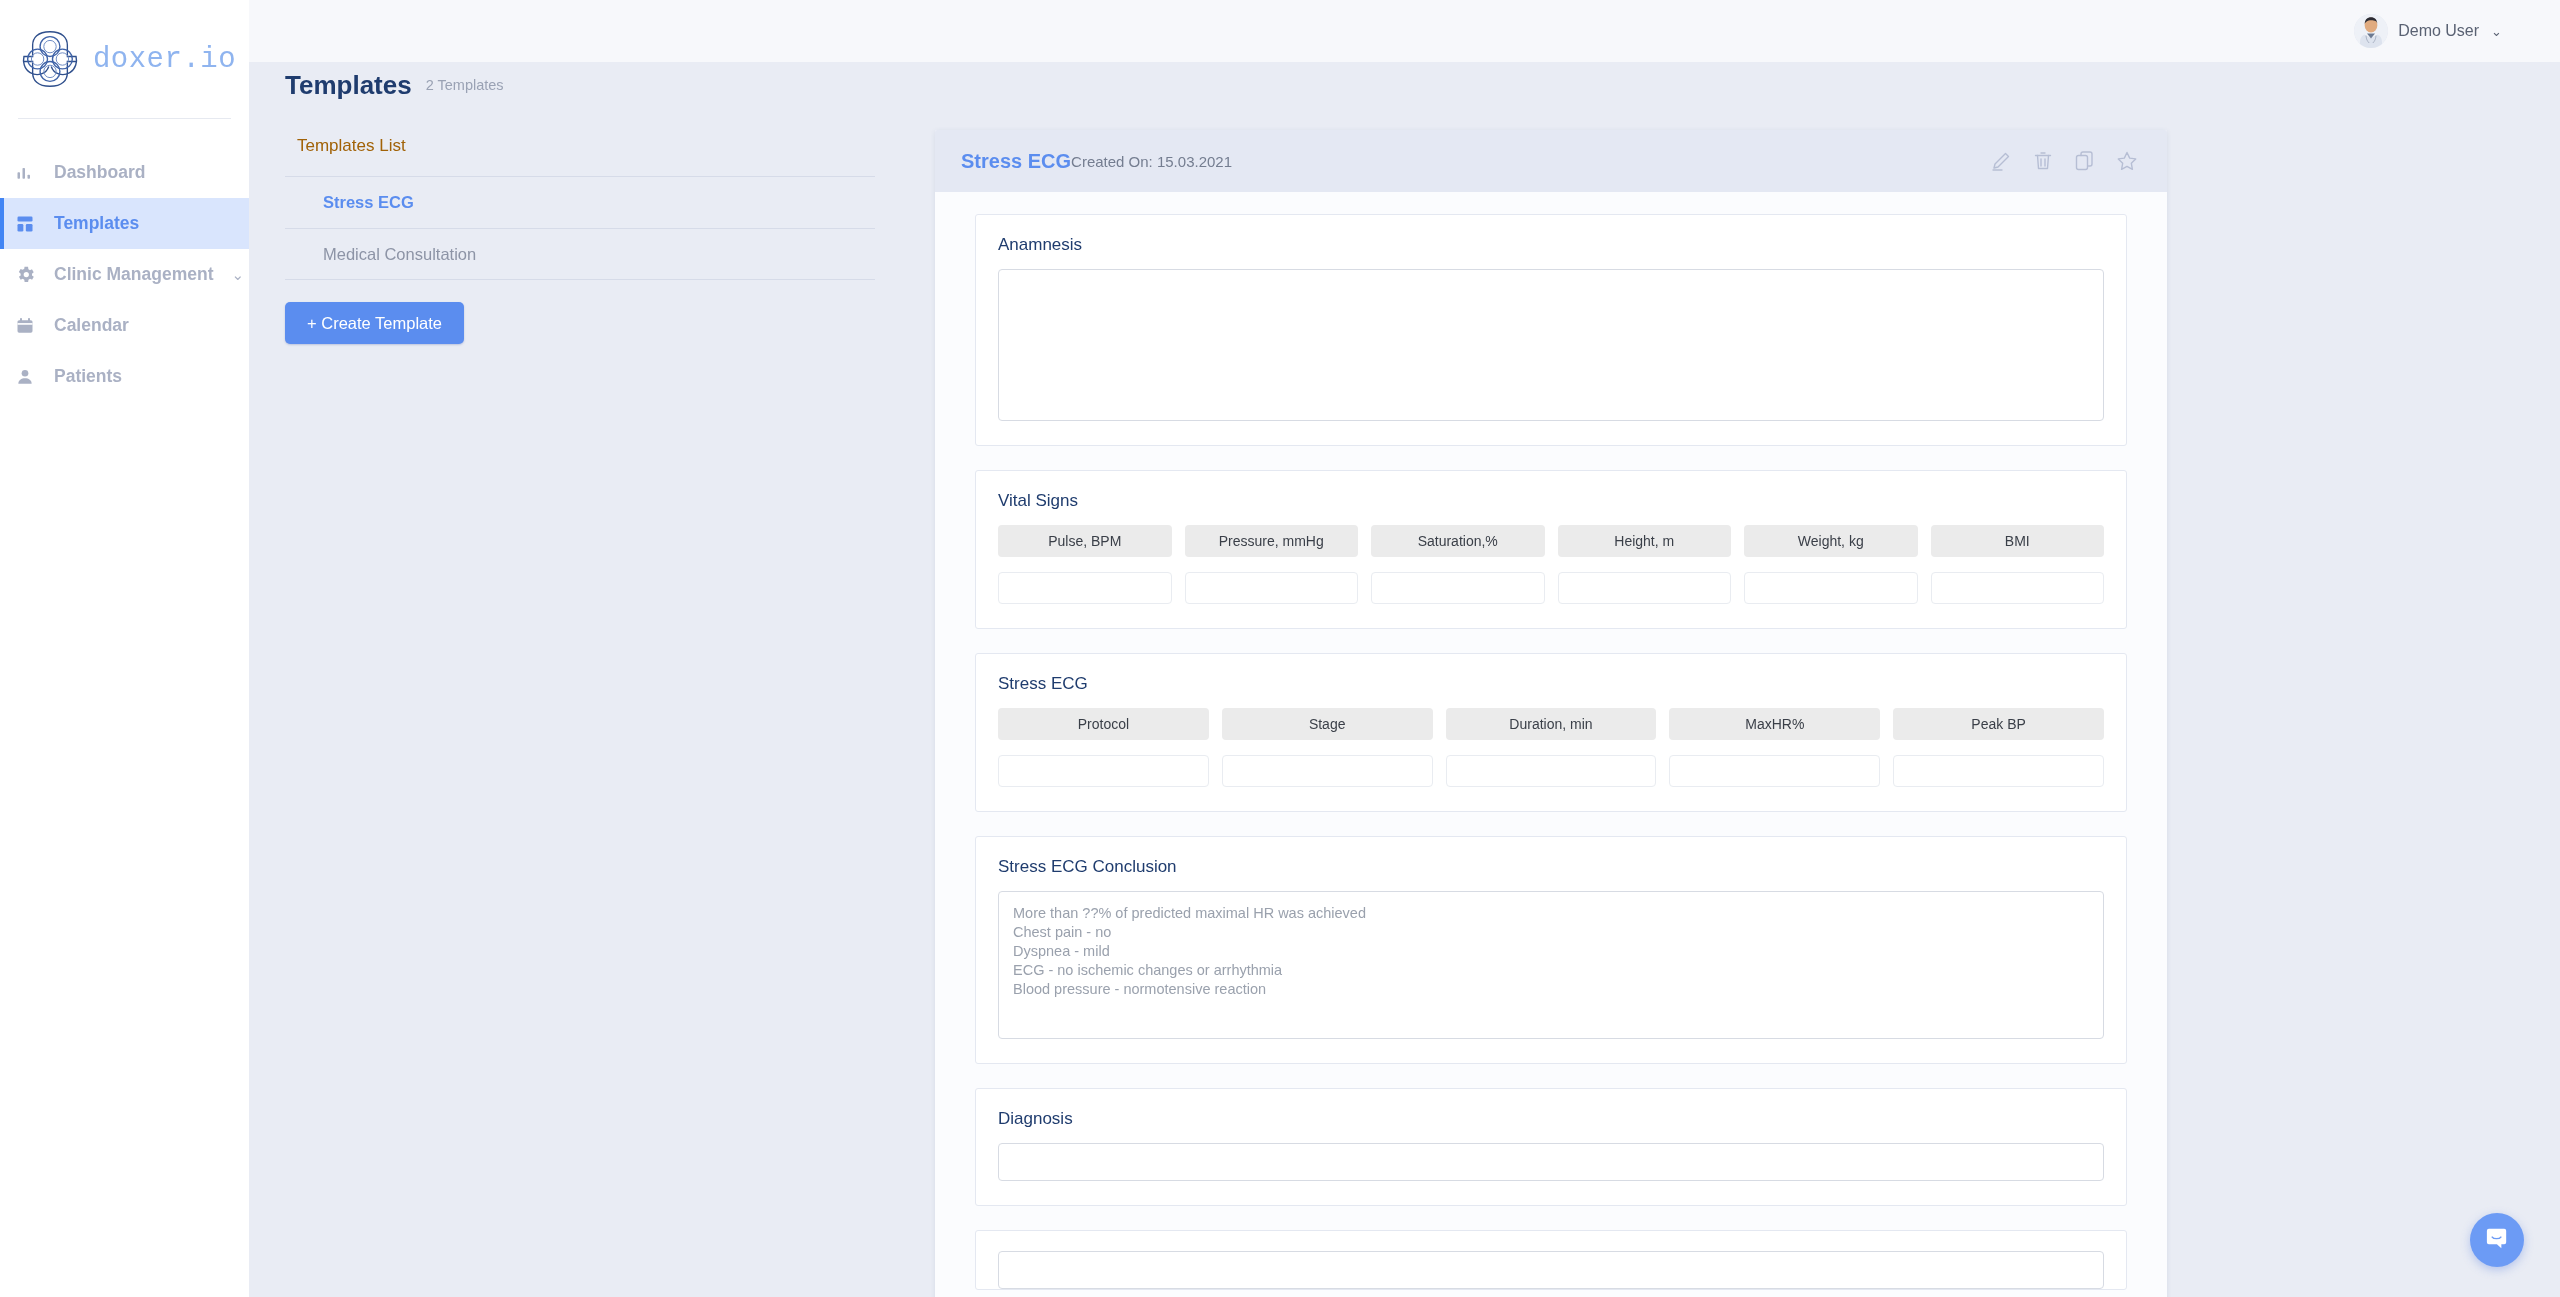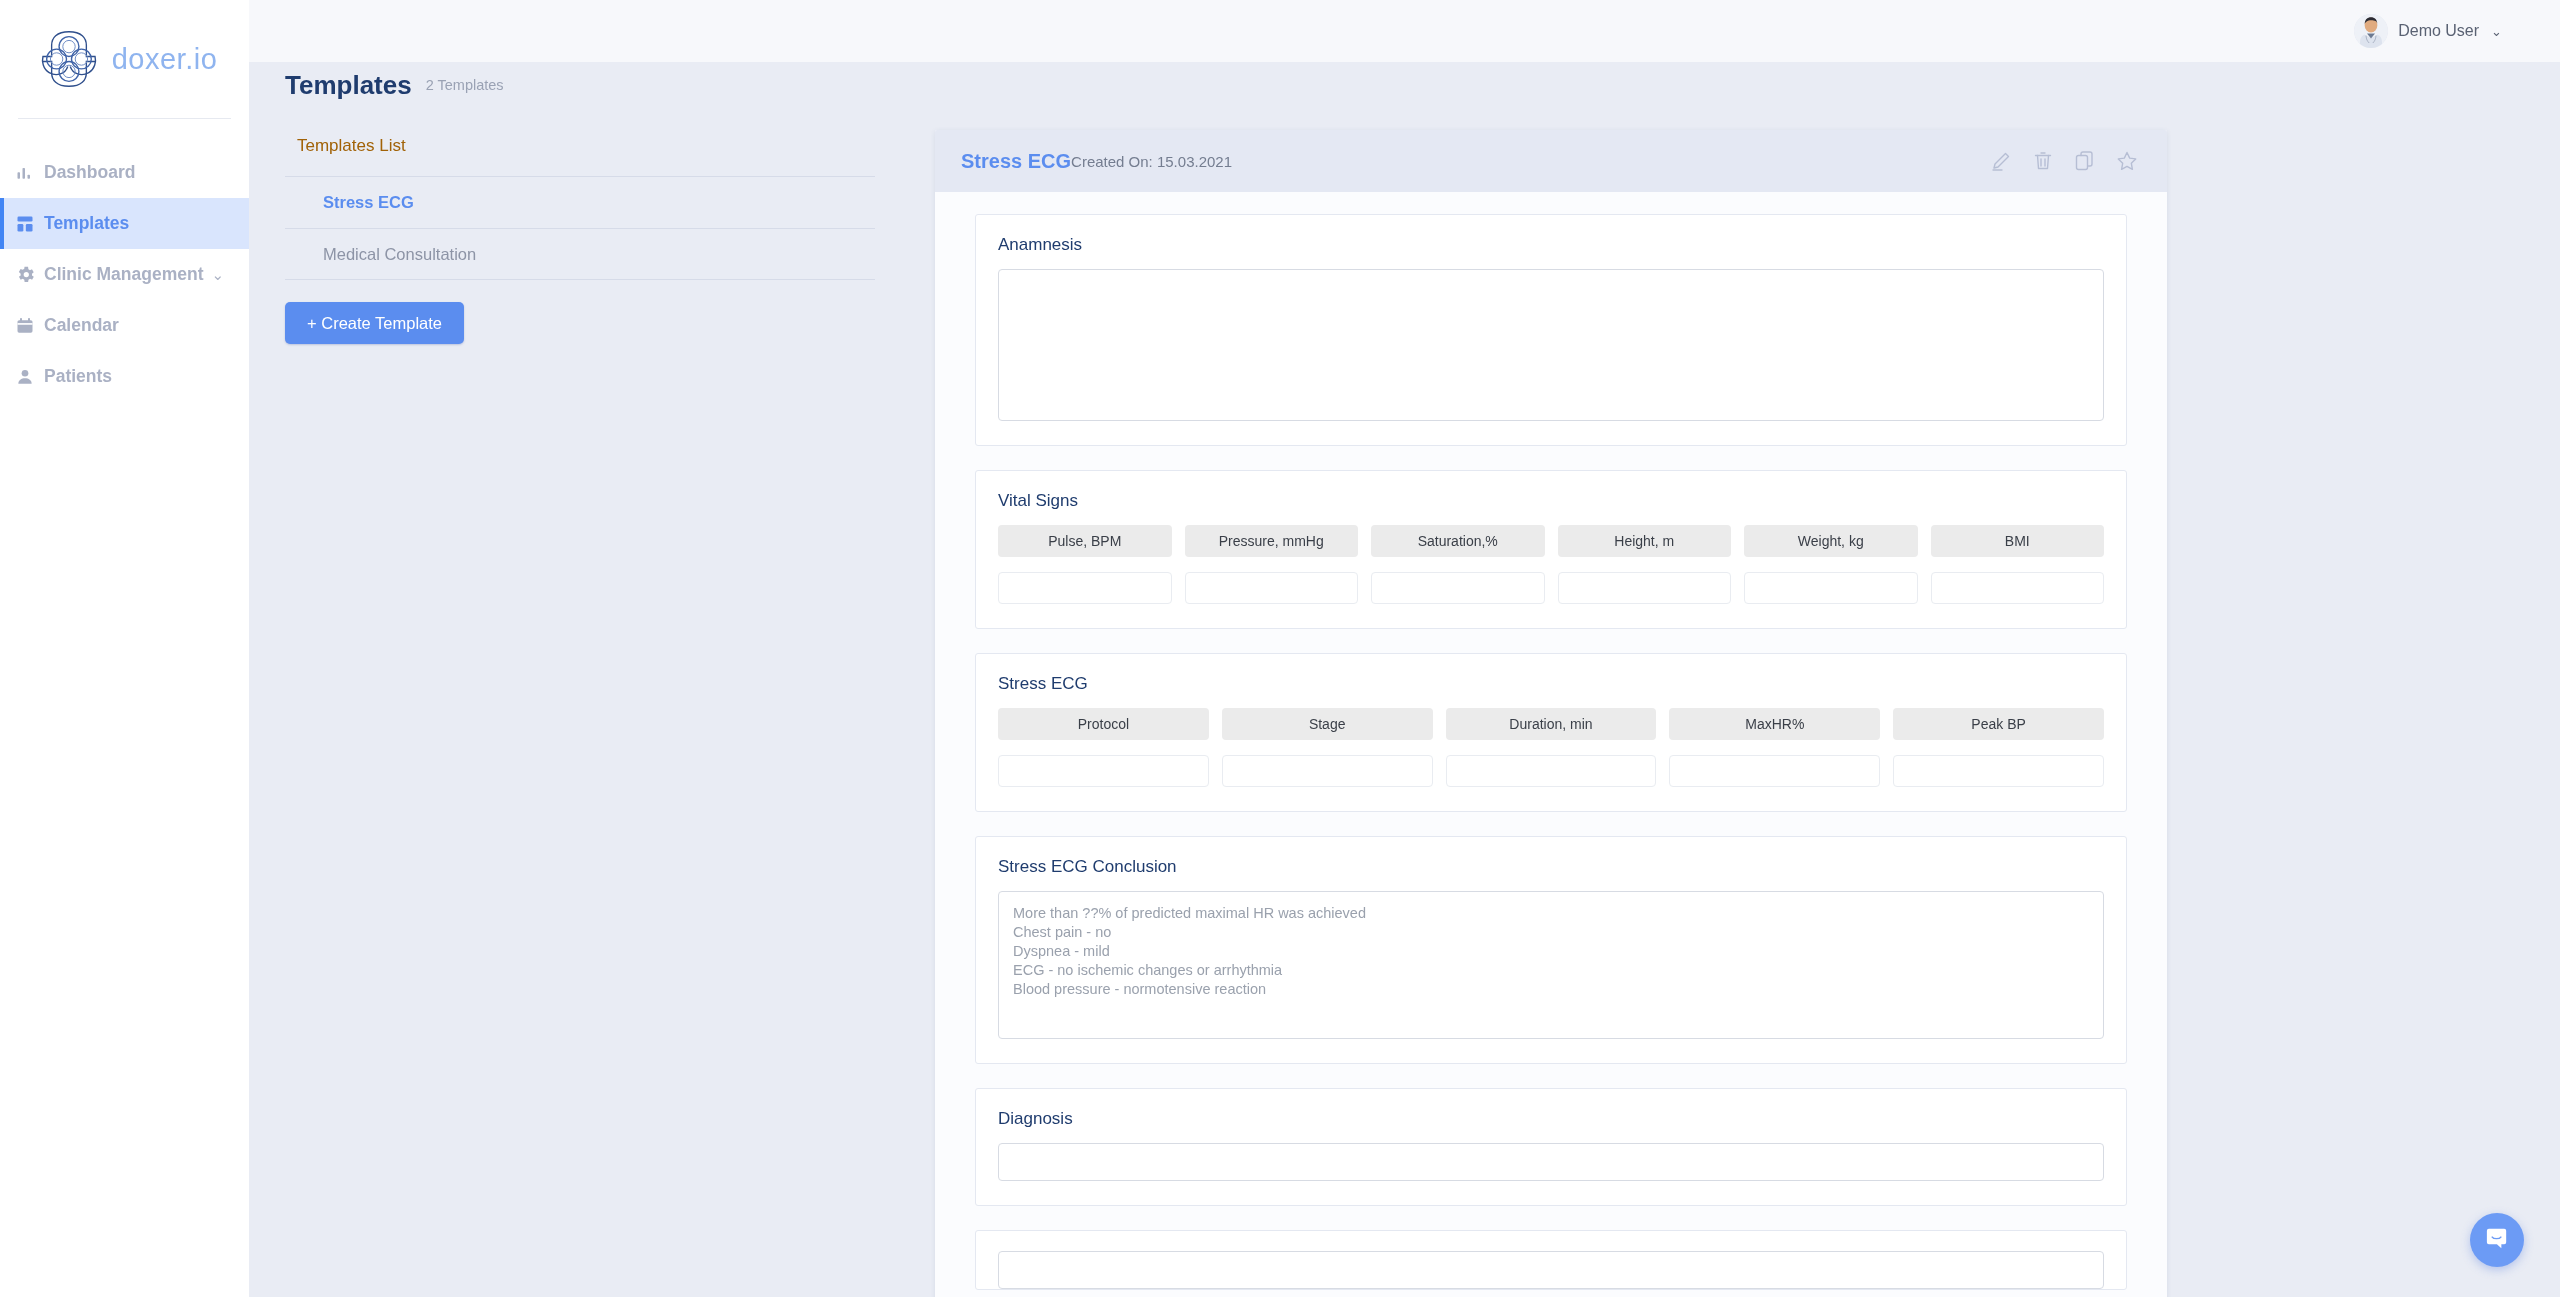--- a/index.html
+++ b/index.html
@@ -17,28 +17,28 @@
     width: 249px; height: 1297px; background: #ffffff;
     flex: 0 0 249px; position: relative; z-index: 5;
   }
   .logo-wrap {
     height: 118px; display: flex; align-items: center;
     justify-content: center; gap: 12px; padding-left: 6px;
   }
   .logo-mark { width: 62px; height: 62px; flex: 0 0 62px; }
   .logo-text {
     font-size: 29px; color: #8fb4ef; letter-spacing: .5px;
-    font-family: Liberation Sans, sans-serif; font-weight: 300; text-align: right;
+    font-family: Liberation Mono, monospace; font-weight: 300; text-align: right;
   }
   .sb-divider { height: 1px; background: #e6e9f0; margin: 0 18px 28px 18px; }
 
   .nav { display: flex; flex-direction: column; }
   .nav-item {
     height: 51px; display: flex; align-items: center;
-    padding-left: 14px; gap: 8px; position: relative; cursor: pointer;
+    padding-left: 14px; gap: 18px; position: relative; cursor: pointer;
   }
   .nav-item .nav-ico {
     width: 22px; height: 22px; flex: 0 0 22px;
     display: flex; align-items: center; justify-content: center;
   }
   .nav-item .nav-label {
     font-size: 17.5px; color: #aab1c4; font-weight: 600; white-space: nowrap;
   }
   .nav-item.active { background: #d9e5fd; }
   .nav-item.active::before {

